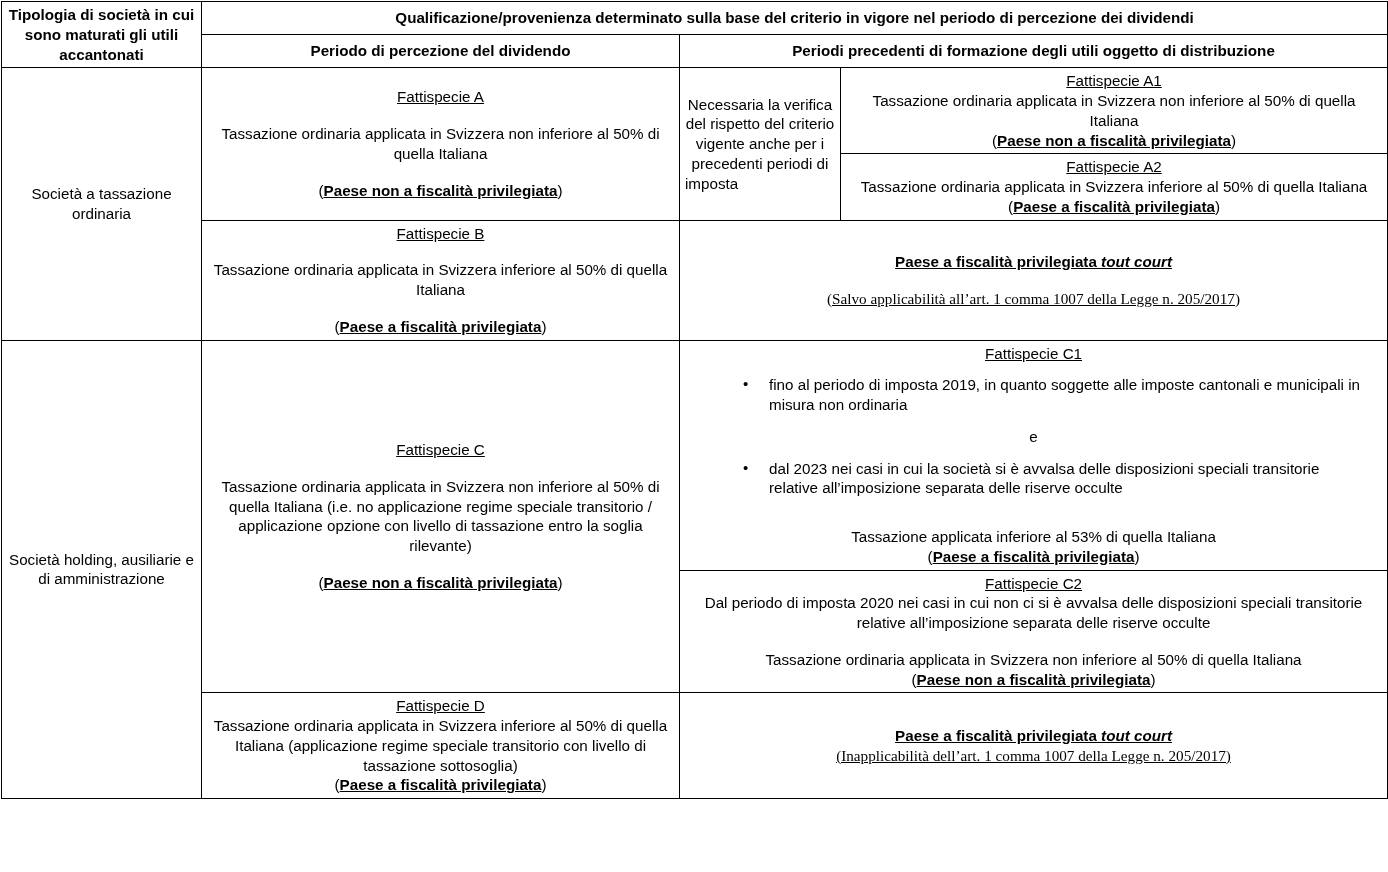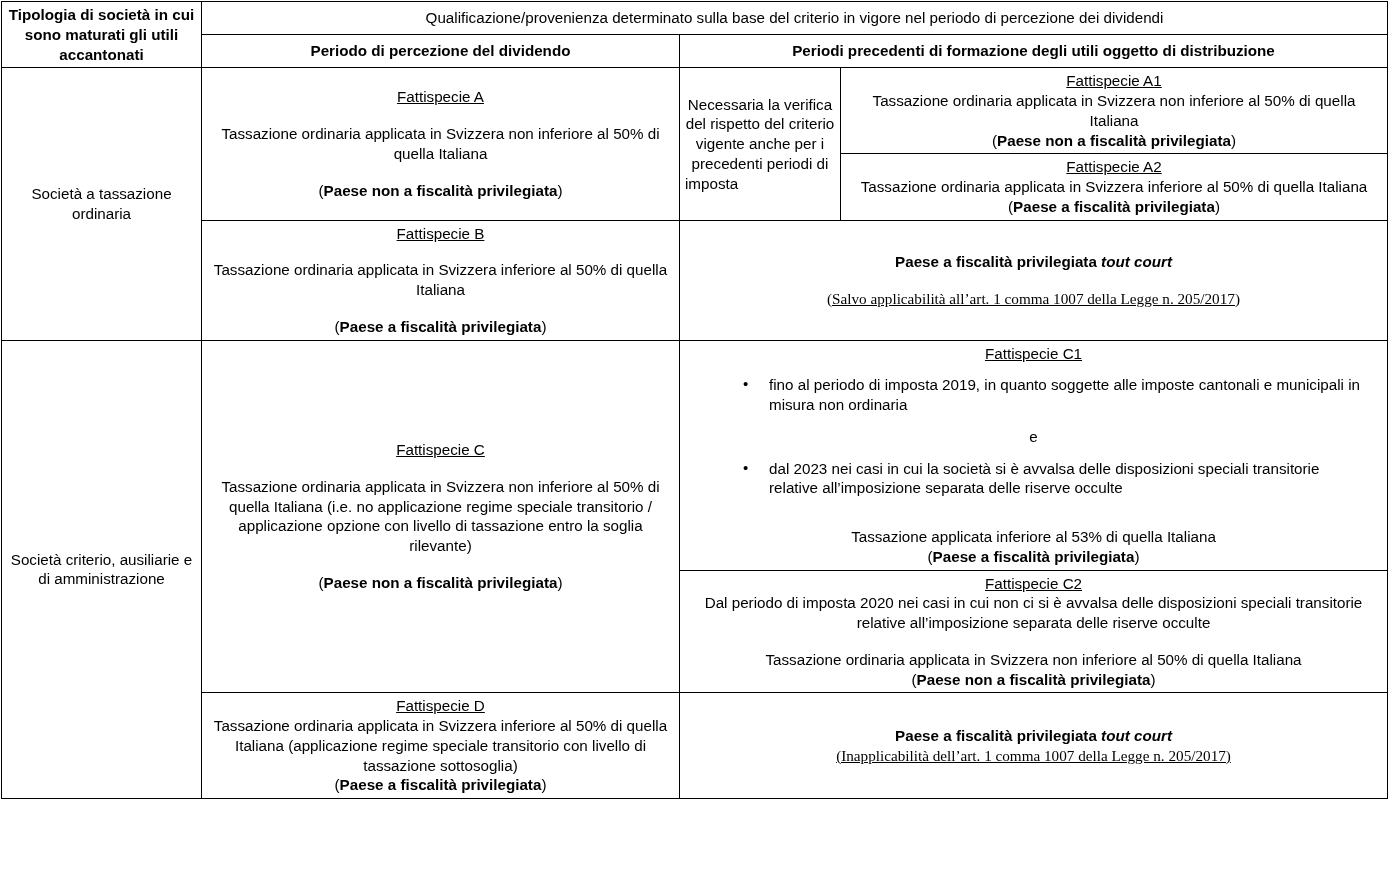--- a/index.html
+++ b/index.html
@@ -42,36 +42,36 @@
 
   .hdr {
     font-weight: bold;
     font-size: 15.2px;
   }
   .hdr-type {
     font-weight: bold;
     line-height: 1.32;
   }
   .hdr-span {
-    font-weight: normal;
+    font-weight: bold;
     padding-top: 5px;
     padding-bottom: 5px;
   }
   .hdr-sub {
     font-weight: bold;
     padding-top: 14px;
     padding-bottom: 16px;
   }
   .rowlabel {
     line-height: 1.34;
   }
   .ttl {
     text-decoration: underline;
   }
-  .b { font-weight: bold; }
+  .b { font-weight: bold; text-decoration: underline; }
   .i { font-style: italic; }
   .u { text-decoration: underline; font-family: Liberation Serif, serif; }
   .gap { display: block; height: 17px; }
   .just {
     text-align: justify;
     text-align-last: justify;
     line-height: 1.45;
     padding-left: 8px;
     padding-right: 8px;
     vertical-align: top;
@@ -160,21 +160,21 @@
         </td>
         <td rowspan="2" colspan="2">
           <span class="blk"><span class="b">Paese a fiscalità privilegiata </span><span class="b i">tout court</span></span>
           <span class="gap"></span>
           <span class="blk u">(Salvo applicabilità all’art. 1 comma 1007 della Legge n. 205/2017)</span>
         </td>
       </tr>
       <tr></tr>
 
       <tr>
-        <td rowspan="4" class="rowlabel">Società criterio, ausiliarie e di amministrazione</td>
+        <td rowspan="4" class="rowlabel">Società holding, ausiliarie e di amministrazione</td>
         <td rowspan="2" class="cellpad-b">
           <span class="ttl blk">Fattispecie C</span>
           <span class="gap"></span>
           <span class="blk">Tassazione ordinaria applicata in Svizzera non inferiore al 50% di quella Italiana (i.e. no applicazione regime speciale transitorio / applicazione opzione con livello di tassazione entro la soglia rilevante)</span>
           <span class="gap"></span>
           <span class="blk">(<span class="b">Paese non a fiscalità privilegiata</span>)</span>
         </td>
         <td colspan="2" class="tight">
           <span class="ttl blk">Fattispecie C1</span>
           <ul class="bullets">

